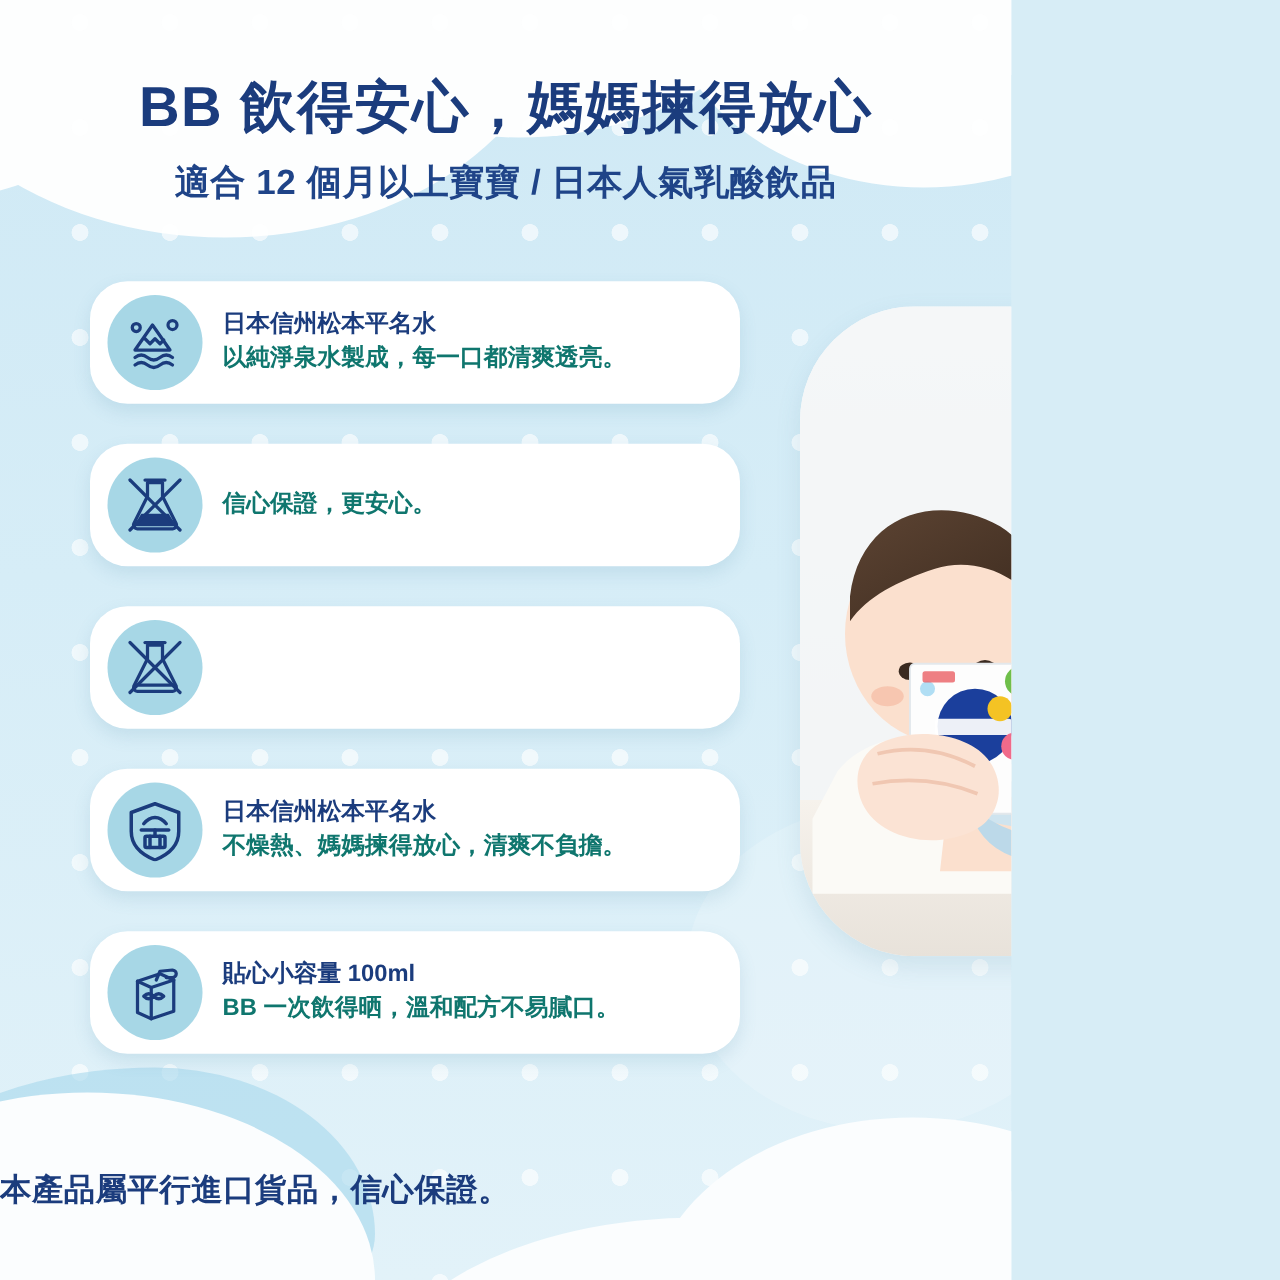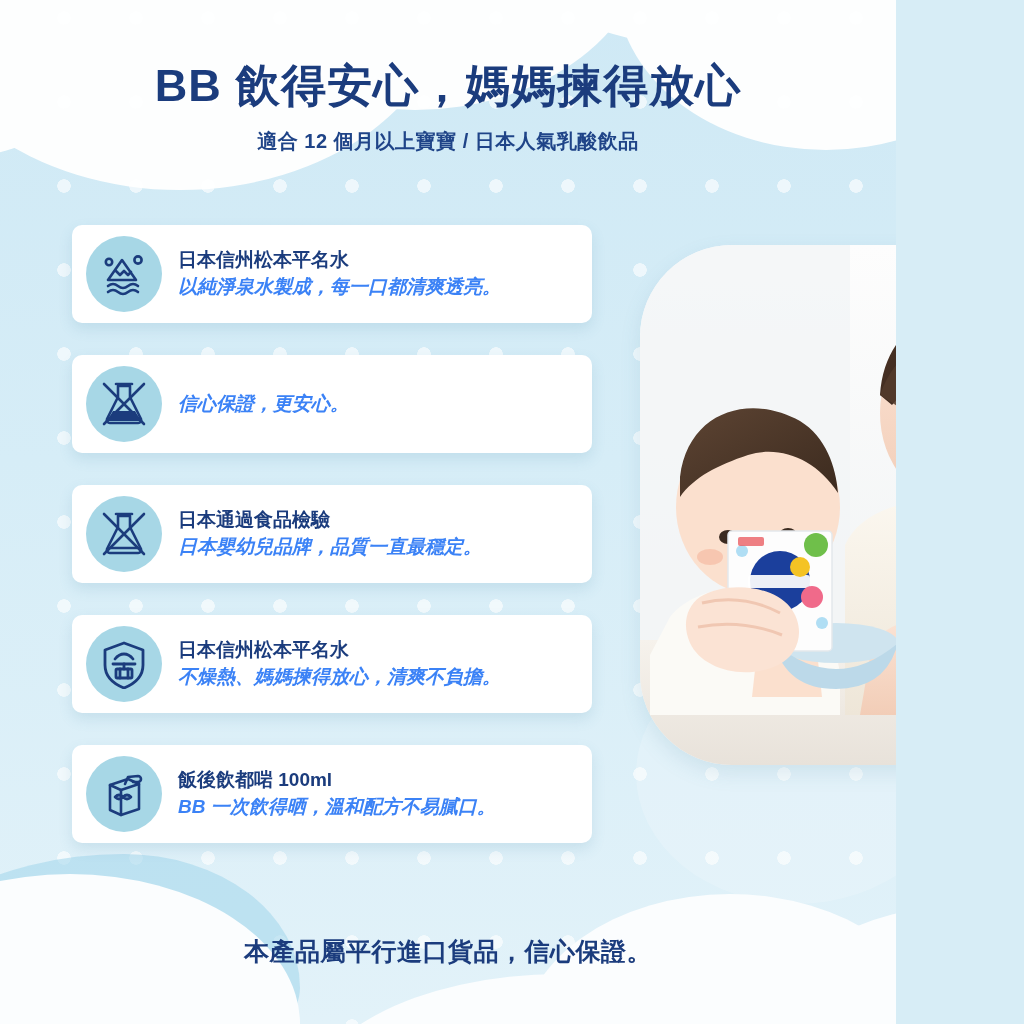--- a/index.html
+++ b/index.html
@@ -1,21 +1,21 @@
 <!DOCTYPE html>
 <html><head>
 <meta charset="utf-8">
 <style>
   html,body{margin:0;padding:0;}
   body{
     width:1024px;height:1024px;overflow:hidden;
     font-family:"Liberation Sans","DejaVu Sans",sans-serif;
     background:#d7edf6;
   }
-  #stage{position:relative;width:896px;height:1024px;overflow:hidden;
+  #stage{position:relative;width:809px;height:1024px;overflow:hidden;
          background:linear-gradient(180deg,#cfe9f5 0%,#d6edf7 45%,#e2f2f9 100%);}
 
   
   .dots{position:absolute;inset:0;
     background-image:radial-gradient(circle, rgba(255,255,255,.62) 6.5px, rgba(255,255,255,0) 7px);
     background-size:72px 84px;background-position:28px 60px;pointer-events:none;}
   .cloud-top{position:absolute;left:-90px;top:-210px;width:540px;height:400px;
     background:#fdfefe;border-radius:50%;}
   .cloud-top2{position:absolute;left:180px;top:-250px;width:470px;height:360px;
     background:#fdfefe;border-radius:50%;}
@@ -32,44 +32,44 @@
   .cloud-b4{position:absolute;left:300px;bottom:-230px;width:520px;height:280px;background:#fbfdfe;border-radius:50%;}
   .wave-bl{position:absolute;left:-120px;bottom:-60px;width:420px;height:230px;
     background:rgba(160,214,235,.55);border-radius:58% 42% 50% 50% / 64% 58% 42% 36%;}
   .soft-r{position:absolute;right:-60px;bottom:120px;width:320px;height:260px;
     background:rgba(255,255,255,.18);border-radius:50%;}
 
   
   .headline{position:absolute;left:0;right:0;top:60px;text-align:center;
     font-size:45px;line-height:1.16;font-weight:700;color:#1b3c7d;letter-spacing:1px;}
   .subline{position:absolute;left:0;right:0;top:128px;text-align:center;
-    font-size:20px;line-height:1.3;font-weight:600;color:#1f4488;letter-spacing:.5px;}
+    font-size:28px;line-height:1.3;font-weight:600;color:#1f4488;letter-spacing:.5px;}
 
   
   .cards{position:absolute;left:72px;top:225px;width:520px;}
   .card{position:relative;height:98px;margin-bottom:32px;background:#ffffff;
-        border-radius:10px;box-shadow:0 6px 14px rgba(80,140,175,.16);
+        border-radius:30px;box-shadow:0 6px 14px rgba(80,140,175,.16);
         display:flex;align-items:center;}
   .card:last-child{margin-bottom:0;}
   .ic{position:absolute;left:14px;top:50%;transform:translateY(-50%);
       width:76px;height:76px;border-radius:50%;background:#a7d7e6;
       display:flex;align-items:center;justify-content:center;}
   .ic svg{display:block;}
   .ctext{margin-left:106px;padding-right:16px;}
   .t1{font-size:19px;line-height:1.42;color:#1b3c7d;font-weight:600;}
-  .t2{font-size:19px;line-height:1.42;color:#3b82f6;font-weight:600;font-style:italic;}
+  .t2{font-size:19px;line-height:1.42;color:#0f766e;font-weight:600;}
 
   
   .photo{position:absolute;left:640px;top:245px;width:400px;height:520px;
     border-radius:92px 0 0 92px;overflow:hidden;
     box-shadow:0 8px 20px rgba(90,140,170,.15);}
   .photo svg{display:block;width:100%;height:100%;}
 
   
-  .footer{position:absolute;left:0;right:0;top:935px;text-align:center;
+  .footer{position:absolute;left:0;right:0;top:935px;
     font-size:25px;font-weight:700;color:#1b3c7d;letter-spacing:.5px;}
 </style>
 </head>
 <body>
 
 <div id="stage">
 
   <div class="cloud-top3"></div>
   <div class="cloud-top"></div>
   <div class="cloud-top2"></div>
@@ -204,24 +204,20 @@
     <div class="card">
       <div class="ic">
         <svg width="52" height="52" viewBox="0 0 52 52" fill="none" stroke="#1b3c7d" stroke-width="2.6" stroke-linecap="round" stroke-linejoin="round">
           <path d="M20 8 h12 v11 l11 22 a3 3 0 0 1 -3 4 H12 a3 3 0 0 1 -3 -4 l11 -22 Z"></path>
           <path d="M18 6 h16"></path>
           <path d="M13 40 h26"></path>
           <path d="M6 6 L46 46"></path>
           <path d="M46 6 L6 46"></path>
         </svg>
       </div>
-      <div class="ctext">
-        <div class="t1">日本通過食品檢驗</div>
-        <div class="t2">日本嬰幼兒品牌，品質一直最穩定。</div>
-      </div>
     </div>
 
     <div class="card">
       <div class="ic">
         <svg width="50" height="50" viewBox="0 0 50 50" fill="none" stroke="#1b3c7d" stroke-width="2.8" stroke-linecap="round" stroke-linejoin="round">
           <path d="M25 4 L44 11 v15 c0 12 -9 19 -19 23 C15 45 6 38 6 26 V11 Z"></path>
           <path d="M16 20 q4 -5 9 -5 q5 0 9 5"></path>
           <path d="M14 25 h22"></path>
           <path d="M25 25 v5"></path>
           <rect x="17" y="30" width="16" height="9" rx="1.2"></rect>
@@ -238,21 +234,21 @@
       <div class="ic">
         <svg width="50" height="50" viewBox="0 0 50 50" fill="none" stroke="#1b3c7d" stroke-width="2.6" stroke-linecap="round" stroke-linejoin="round">
           <path d="M11 16 L29 10 L40 15 L40 40 L22 46 L11 41 Z"></path>
           <path d="M11 16 L22 21 L22 46"></path>
           <path d="M22 21 L40 15"></path>
           <path d="M26 15 l3 -7 l10 -1 a3 3 0 0 1 0 6 l-5 0"></path>
           <path d="M16 28 q4 -4 8 0 q4 -4 8 0 q-4 4 -8 0 q-4 4 -8 0 Z"></path>
         </svg>
       </div>
       <div class="ctext">
-        <div class="t1">飯後飲都啱 100ml</div>
+        <div class="t1">貼心小容量 100ml</div>
         <div class="t2">BB 一次飲得晒，溫和配方不易膩口。</div>
       </div>
     </div>
 
   </div>
 
   <div class="footer">本產品屬平行進口貨品，信心保證。</div>
 </div>
 
 </body></html>

